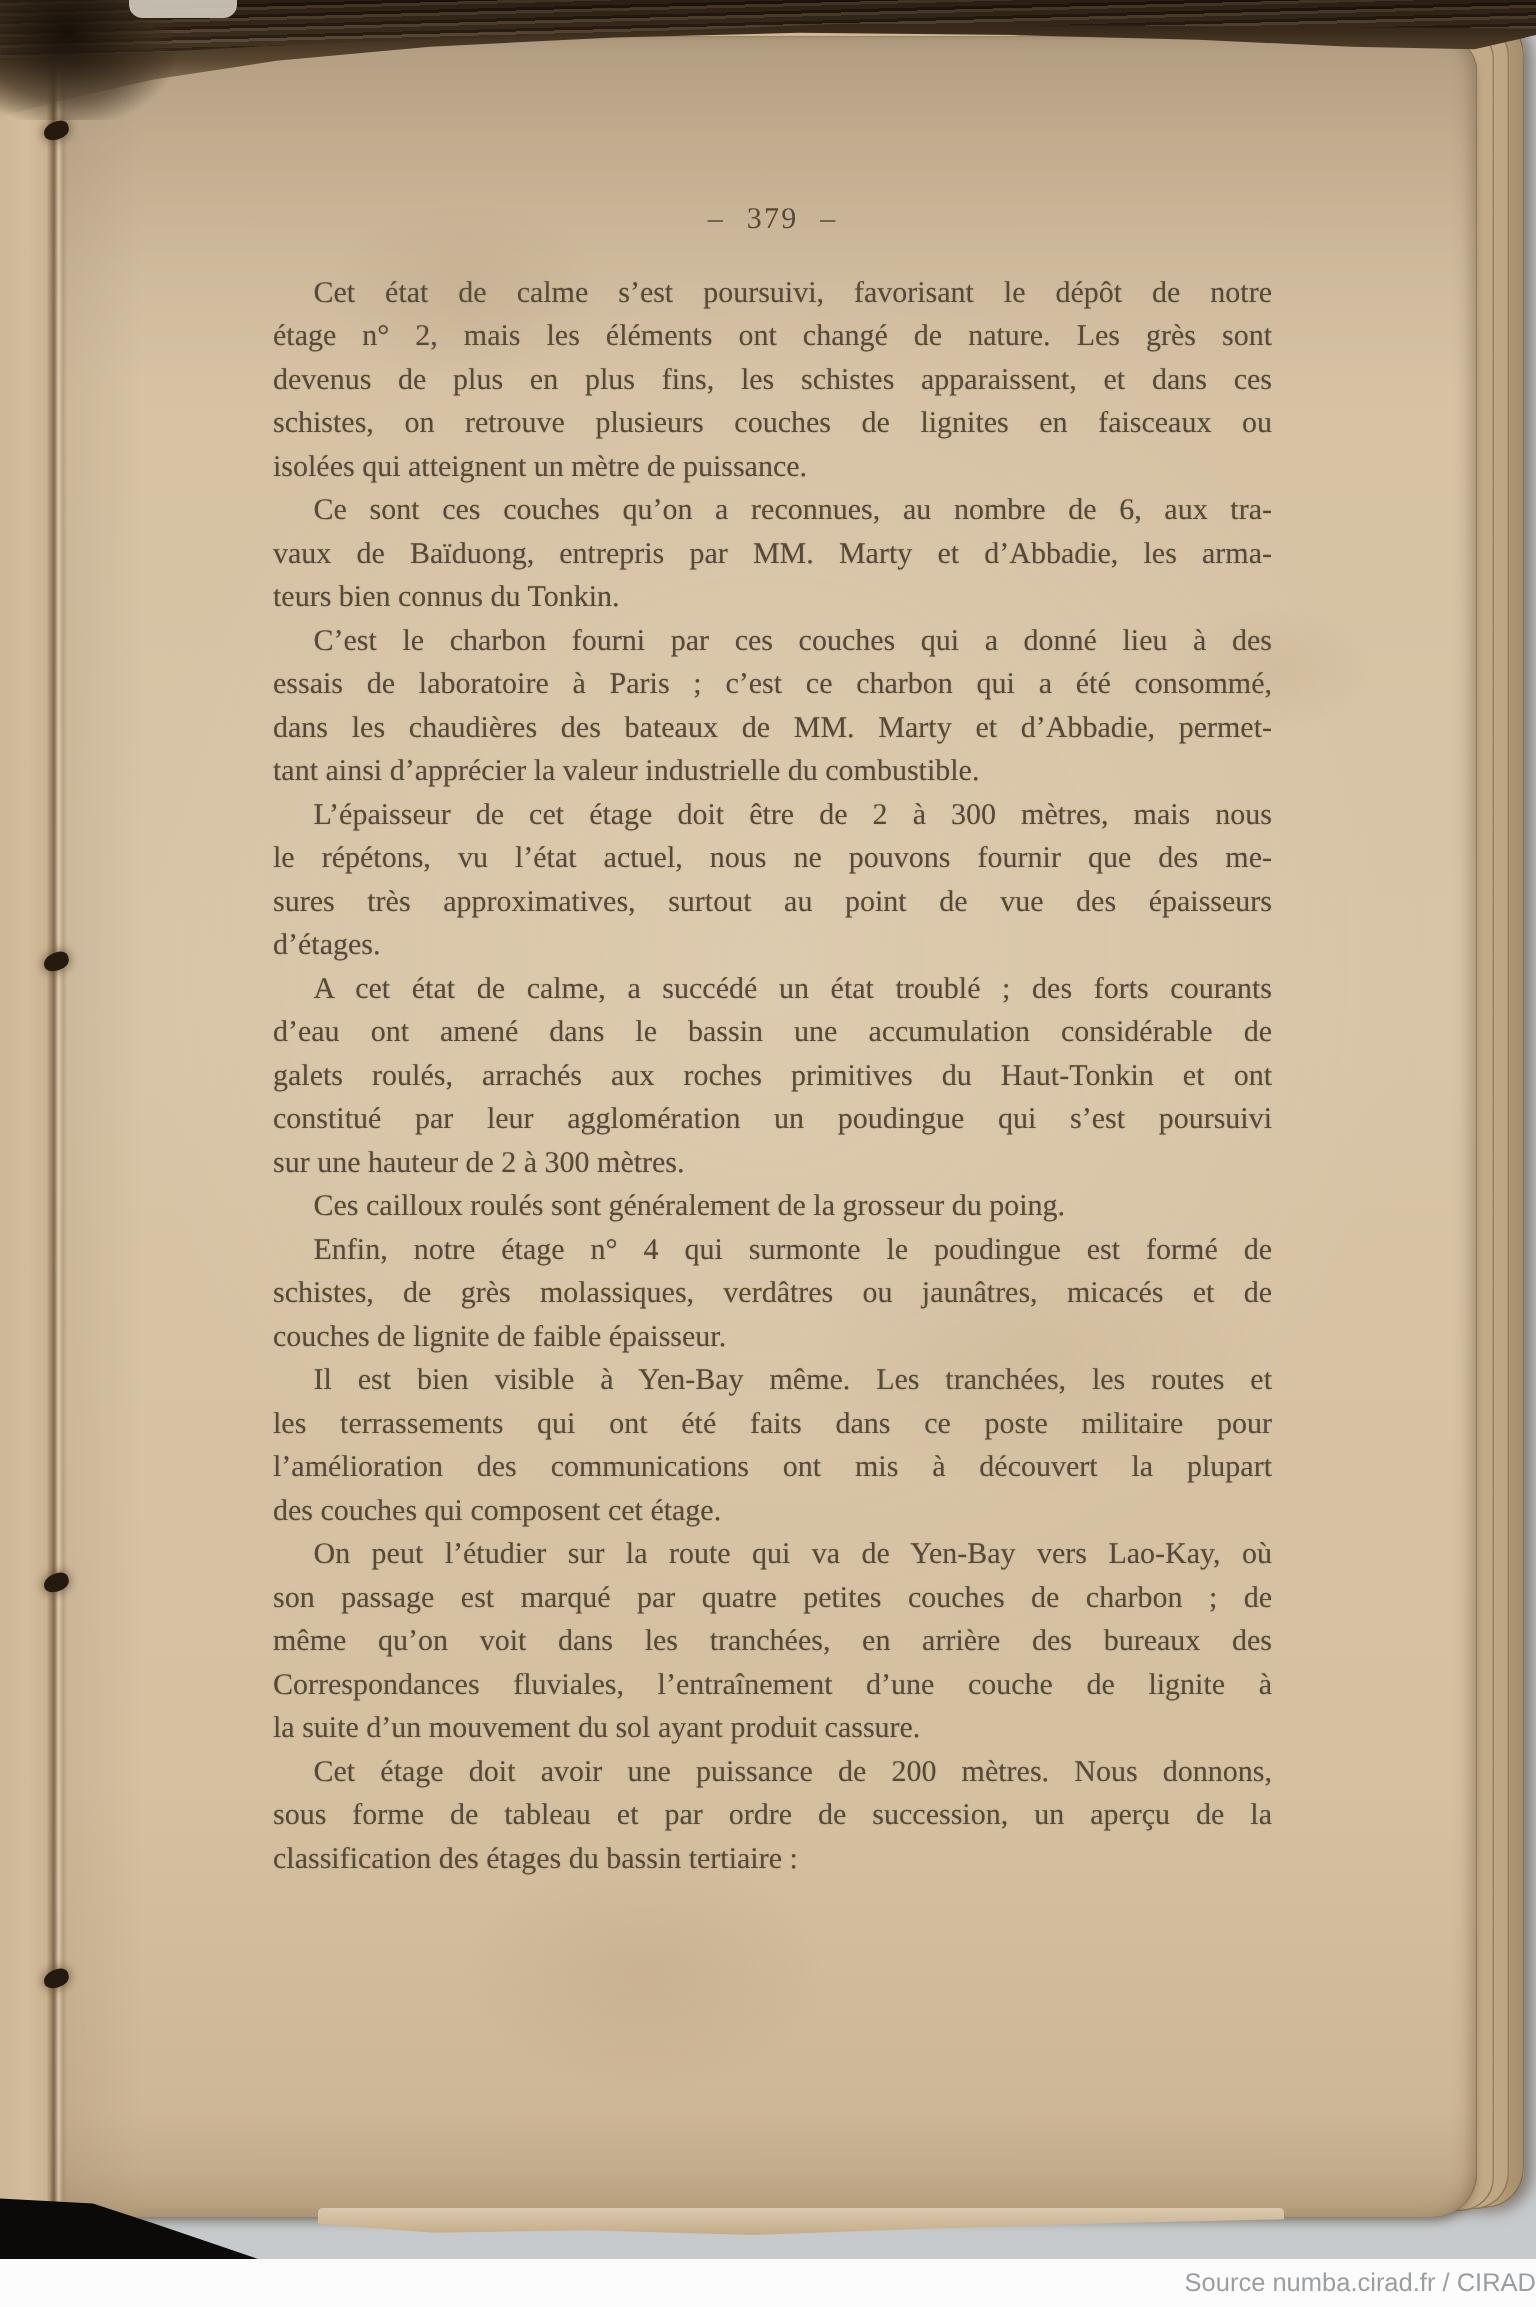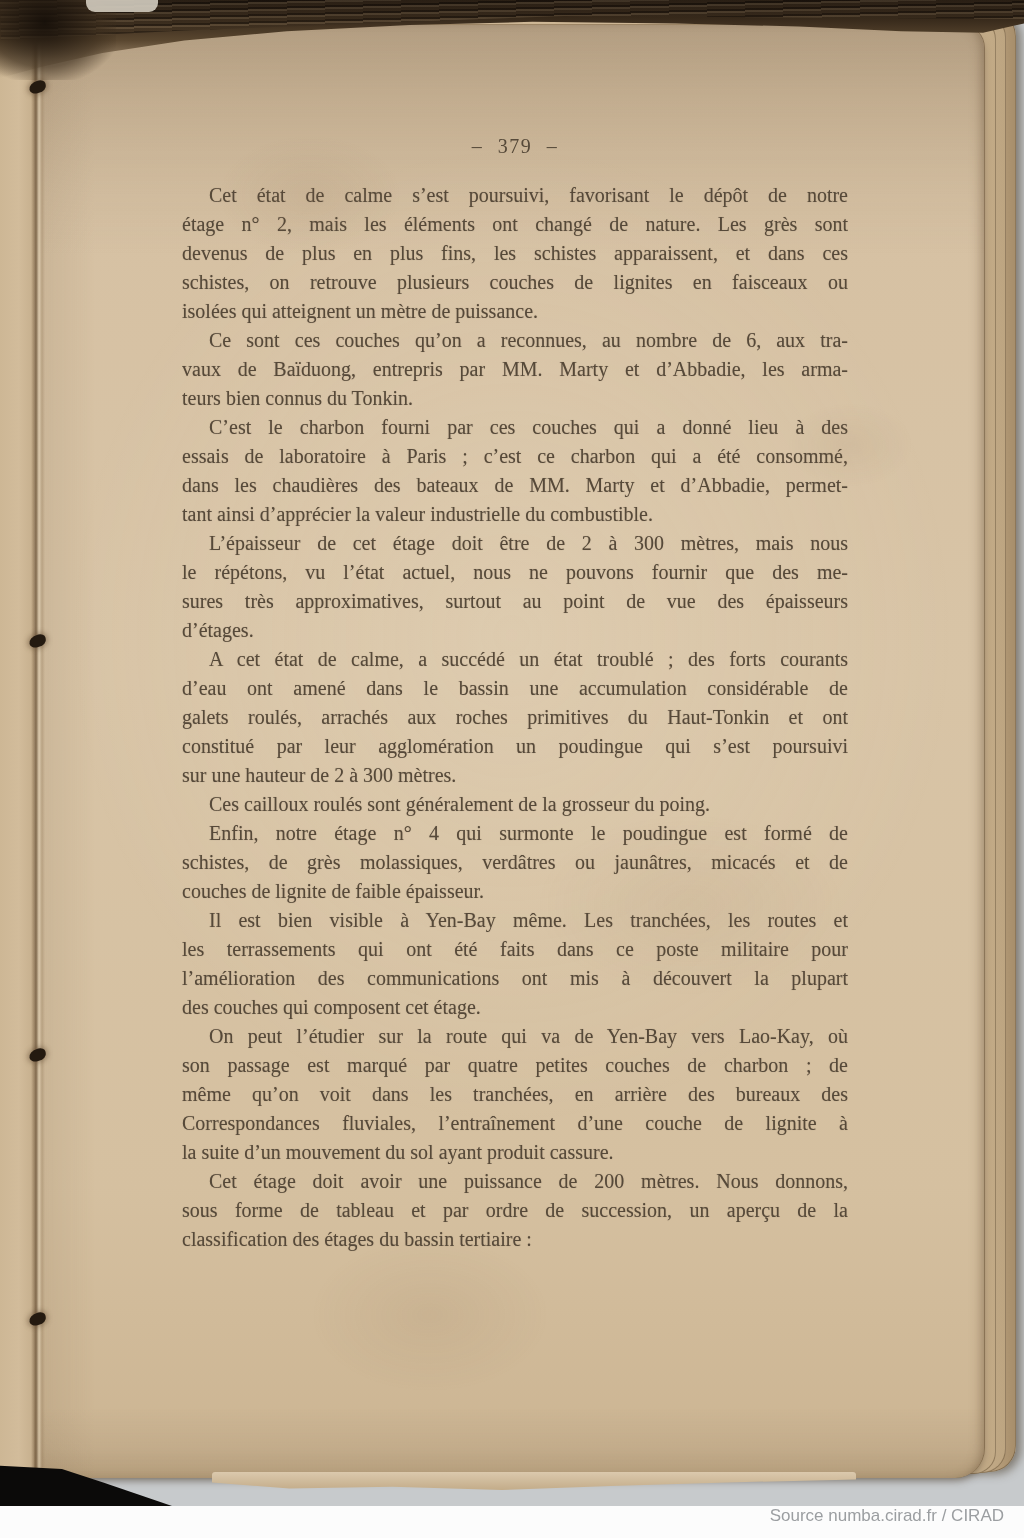--- a/index.html
+++ b/index.html
@@ -105,22 +105,22 @@
     box-shadow:0 2px 3px rgba(80,64,44,.4);
   }
   .cradle{
     position:absolute;left:0;top:1464px;width:172px;height:42px;z-index:5;
     background:var(--cradle,#0b0a09);
     clip-path:polygon(0 4%,36% 12%,60% 44%,100% 100%,0 100%);
   }
   .footer{
     position:absolute;left:0;top:1506px;width:1024px;height:32px;z-index:8;
     background:var(--footer-bg,#fcfcfc);
-    display:flex;align-items:flex-start;justify-content:flex-end;
-    box-sizing:border-box;padding-right:20px;
+    display:flex;align-items:center;justify-content:flex-end;
+    box-sizing:border-box;padding-right:0;
     font-family:"Liberation Sans", sans-serif;
   }
   .footer-text{font-size:17px;color:var(--footer-text,#9b9ea1);}
 </style>
 </head>
 <body>
 
 <div class="scene">
 
   <div class="underpage up-c"></div>

